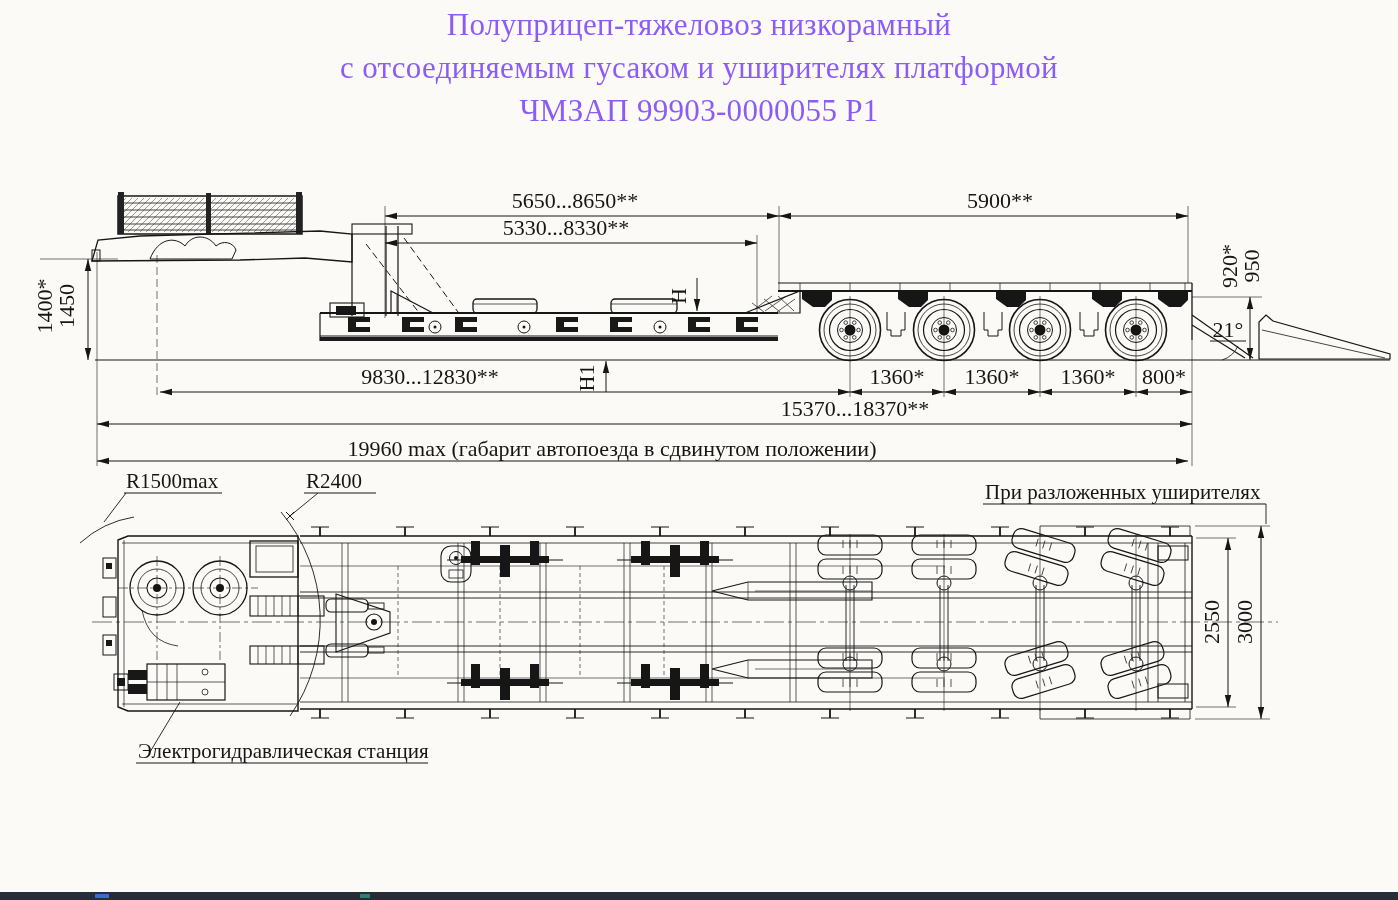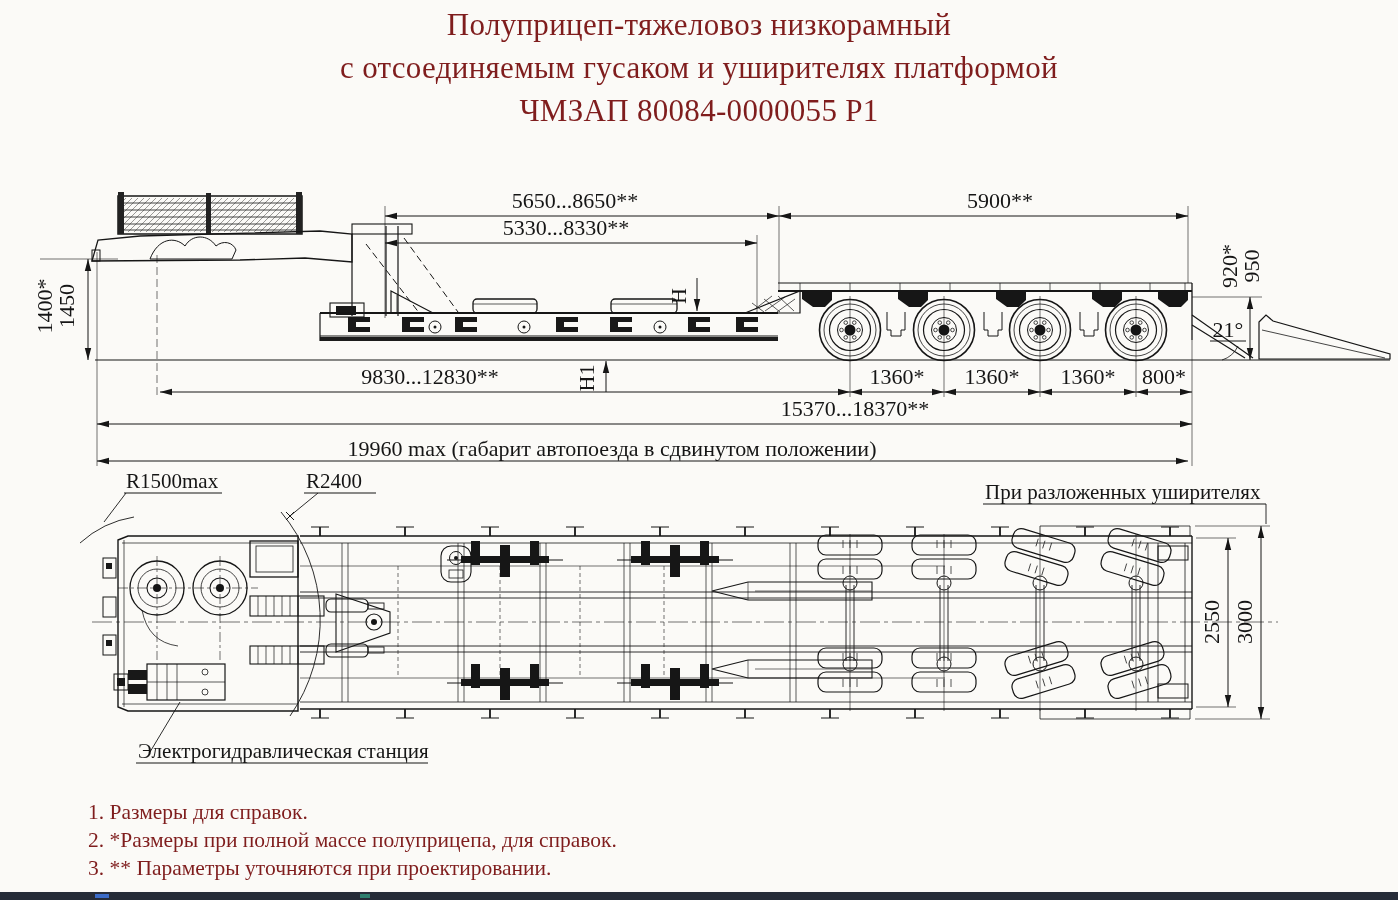--- a/index.html
+++ b/index.html
@@ -1,17 +1,17 @@
 <!DOCTYPE html>
 <html><head>
 <meta charset="utf-8">
 <style>
   html,body{margin:0;padding:0;}
   .page{position:relative;width:1398px;height:900px;background:#fbfaf7;overflow:hidden;
-        font-family:"Liberation Serif", serif;color:#7f1d1d;}
+        font-family:"Liberation Serif", serif;color:#8b5cf6;}
   .title{position:absolute;top:4px;left:0;width:100%;text-align:center;
          font-size:31px;line-height:1.38;letter-spacing:.3px;}
   .notes{position:absolute;left:88px;top:799px;font-size:21.5px;line-height:1.3;}
   .notes .n{white-space:pre;}
   .strip{position:absolute;left:0;bottom:0;width:100%;height:8px;background:#262c38;}
   .speck{position:absolute;bottom:2px;height:4px;}
   svg{position:absolute;left:0;top:0;}
   svg text{font-family:"Liberation Serif", serif;fill:#151515;}
   .dim{font-size:22px;}
   .lbl{font-size:21px;}
@@ -21,21 +21,21 @@
   .dark{fill:#181818;stroke:none;}
 </style>
 </head>
 <body>
 
 <div class="page">
 
   <div class="title">
     <div>Полуприцеп-тяжеловоз низкорамный</div>
     <div>с отсоединяемым гусаком и уширителях платформой</div>
-    <div>ЧМЗАП 80084-0000055 Р1</div>
+    <div>ЧМЗАП 99903-0000055 Р1</div>
   </div>
 
   <svg width="1398" height="900" viewBox="0 0 1398 900">
     <defs>
       <marker id="arw" markerWidth="14" markerHeight="10" refX="13" refY="5" orient="auto-start-reverse" markerUnits="userSpaceOnUse">
         <path d="M13,5 L1,1.8 L1,8.2 Z" fill="#161616"></path>
       </marker>
       <pattern id="grate" width="6" height="6" patternUnits="userSpaceOnUse">
         <path d="M0,6 L6,0" stroke="#4a4a46" stroke-width="1"></path>
       </pattern>
@@ -340,23 +340,18 @@
         <path d="M1196,538 H1236 M1196,707 H1236" class="ext"></path>
         <line x1="1228" y1="538" x2="1228" y2="707" class="dl" marker-start="url(#arw)" marker-end="url(#arw)"></line>
         <text class="dim" x="1219" y="622" text-anchor="middle" transform="rotate(-90 1219 622)">2550</text>
         <path d="M1195,526 H1270 M1195,719 H1270" class="ext"></path>
         <line x1="1261" y1="526" x2="1261" y2="719" class="dl" marker-start="url(#arw)" marker-end="url(#arw)"></line>
         <text class="dim" x="1252" y="622" text-anchor="middle" transform="rotate(-90 1252 622)">3000</text>
       </g>
     </g>
   </svg>
 
-  <div class="notes">
-    <div class="n">1. Размеры для справок.</div>
-    <div class="n">2. *Размеры при полной массе полуприцепа, для справок.</div>
-    <div class="n">3. ** Параметры уточняются при проектировании.</div>
-  </div>
 
   <div class="strip"></div>
   <div class="speck" style="left:95px;width:14px;background:#3b6bc7;"></div>
   <div class="speck" style="left:360px;width:10px;background:#2e7f6e;"></div>
 
 </div>
 
 </body></html>

